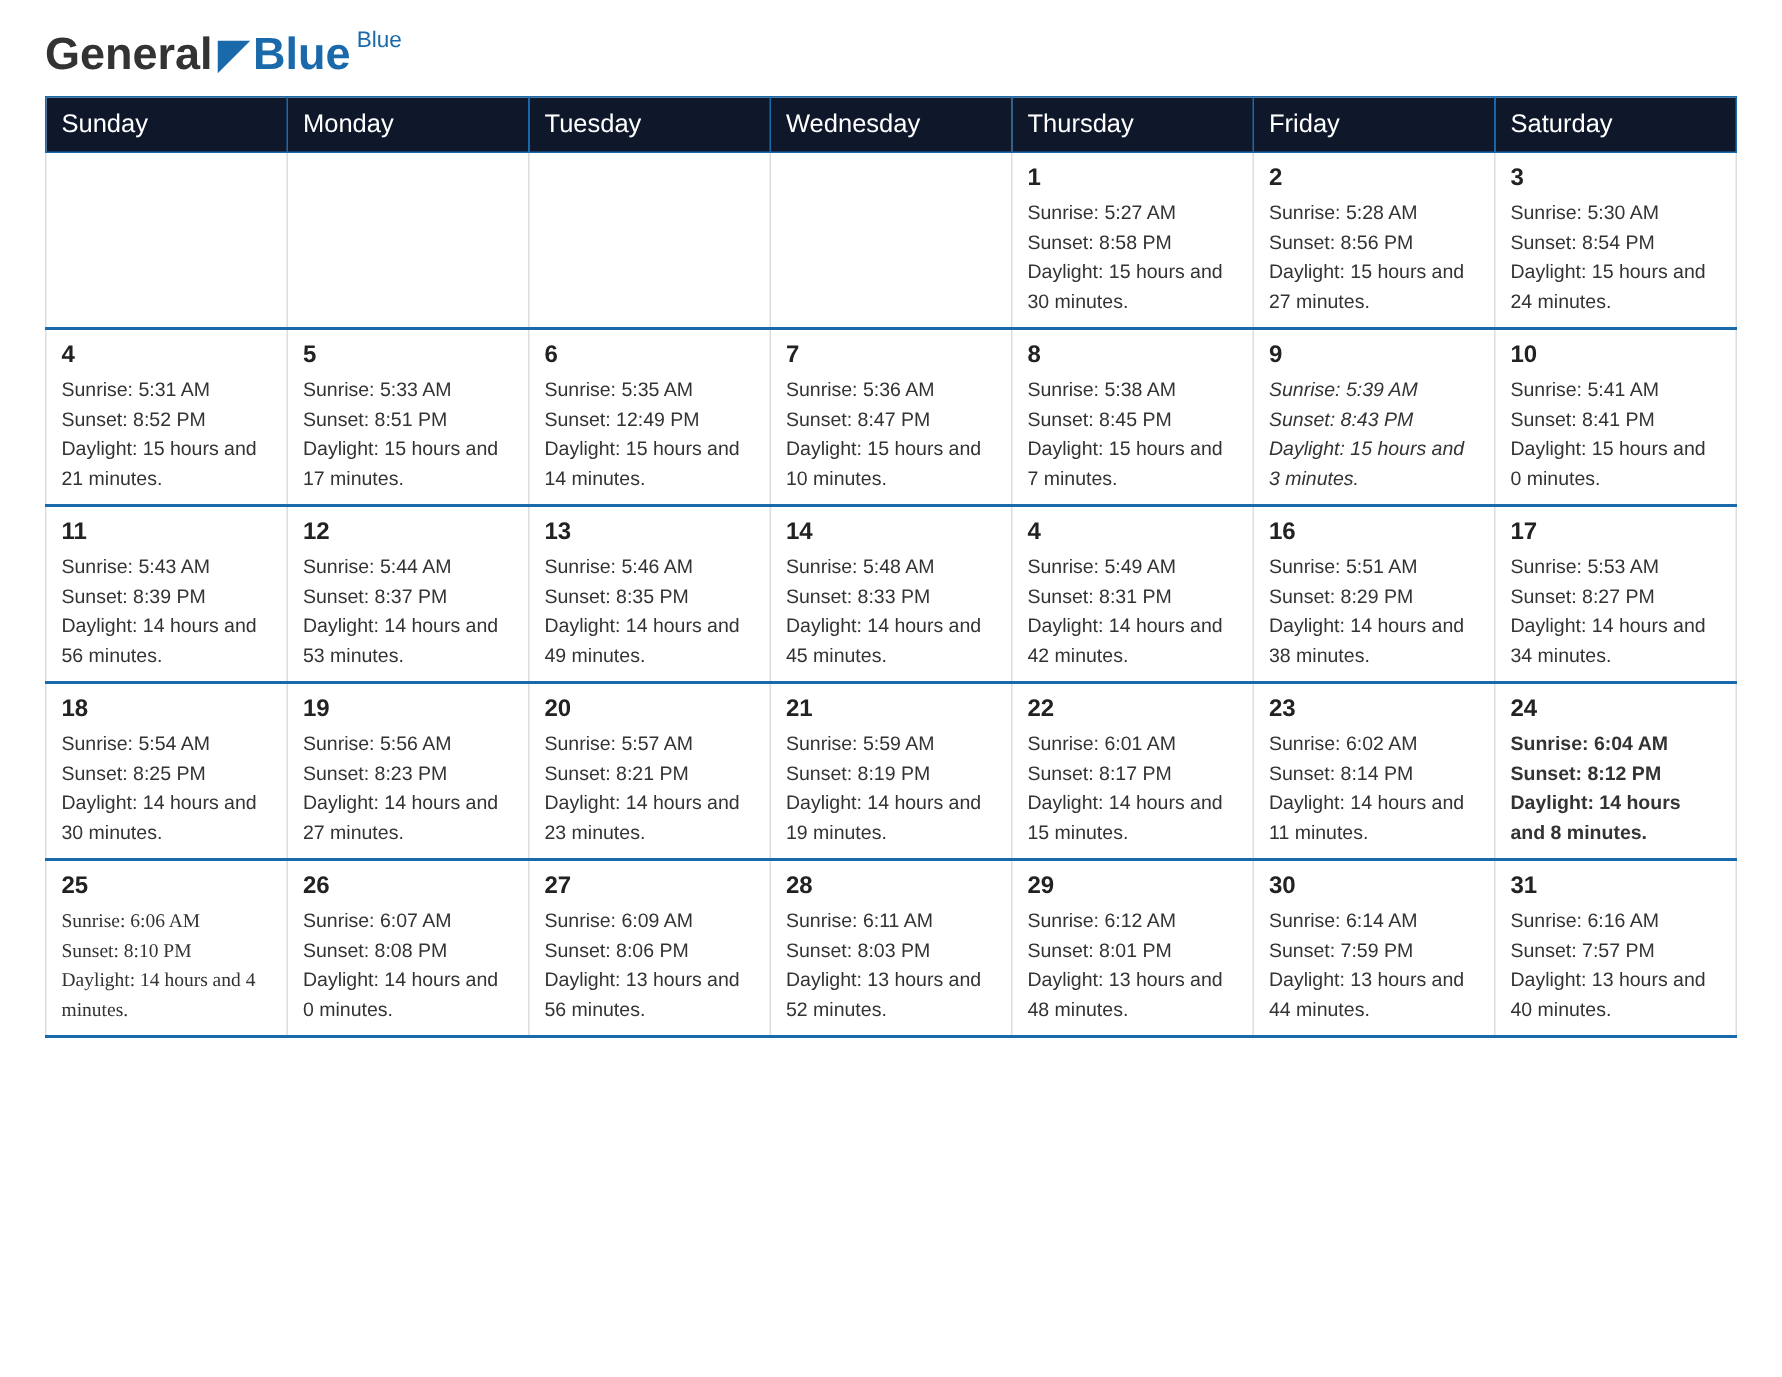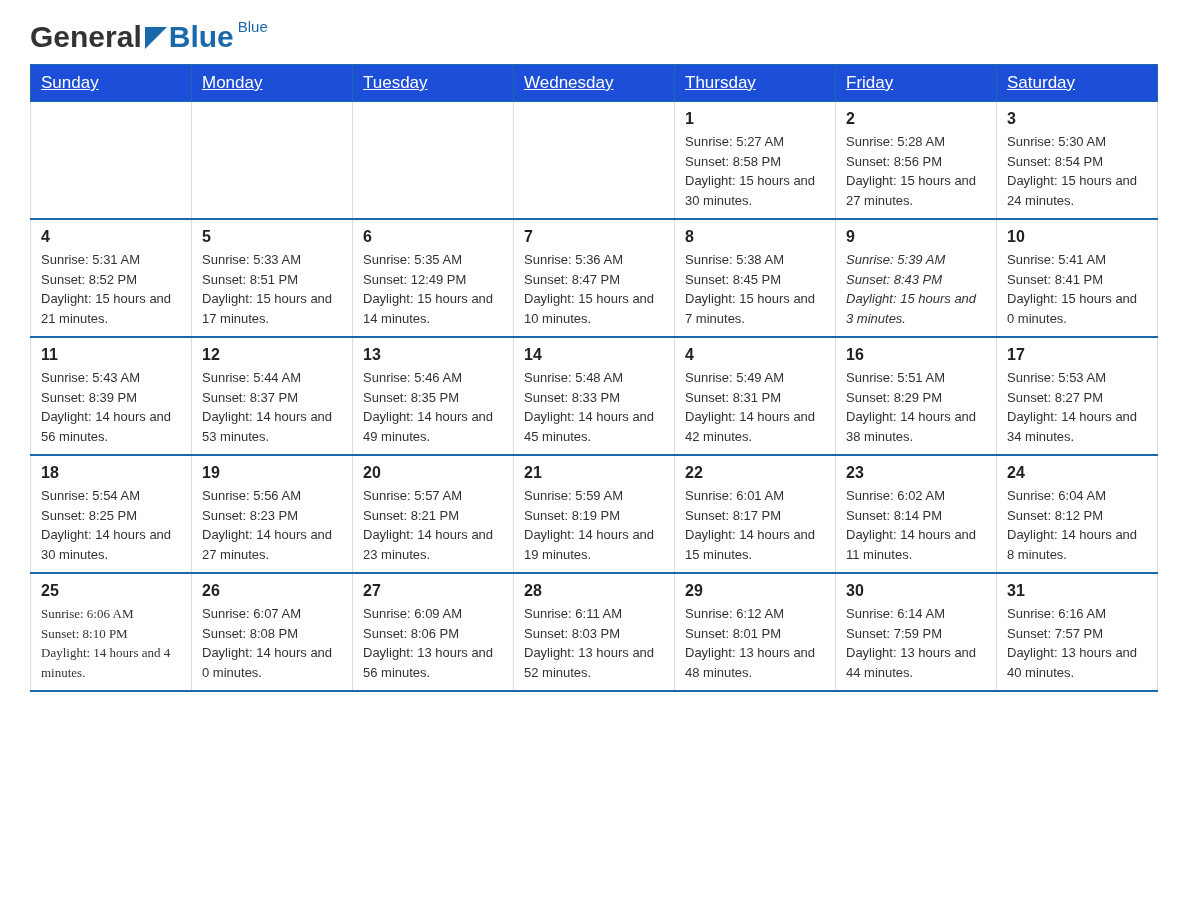--- a/index.html
+++ b/index.html
@@ -33,28 +33,27 @@
       font-size: 22px;
       font-weight: normal;
       color: #444;
     }
     table {
       width: 100%;
       border-collapse: collapse;
       margin-top: 10px;
     }
     thead tr th {
-      background: #1d4ed8;
+      background: #0f172a;
       color: #fff;
       padding: 8px 10px;
       font-size: 17px;
       font-weight: normal;
       text-align: left;
       border: 1px solid #1a6aab;
-      text-decoration: underline;
     }
     tbody tr {
       border-bottom: 2px solid #1a6aab;
     }
     tbody tr td {
       padding: 8px 10px;
       vertical-align: top;
       font-size: 14px;
       color: #333;
       border: 1px solid #ddd;
@@ -260,21 +259,21 @@
 Daylight: 14 hours and 15 minutes.</div>
         </td>
         <td>
           <span class="day-number">23</span>
           <div class="day-info" style="white-space: pre-line;">Sunrise: 6:02 AM
 Sunset: 8:14 PM
 Daylight: 14 hours and 11 minutes.</div>
         </td>
         <td>
           <span class="day-number">24</span>
-          <div class="day-info" style="white-space: pre-line;">Sunrise: 6:04 AM
+          <div class="day-info" style="white-space: pre-line; font-weight: bold;">Sunrise: 6:04 AM
 Sunset: 8:12 PM
 Daylight: 14 hours and 8 minutes.</div>
         </td>
       </tr>
       <tr>
         <td>
           <span class="day-number">25</span>
           <div class="day-info" style="white-space: pre-line; font-family: Liberation Serif, serif;">Sunrise: 6:06 AM
 Sunset: 8:10 PM
 Daylight: 14 hours and 4 minutes.</div>

